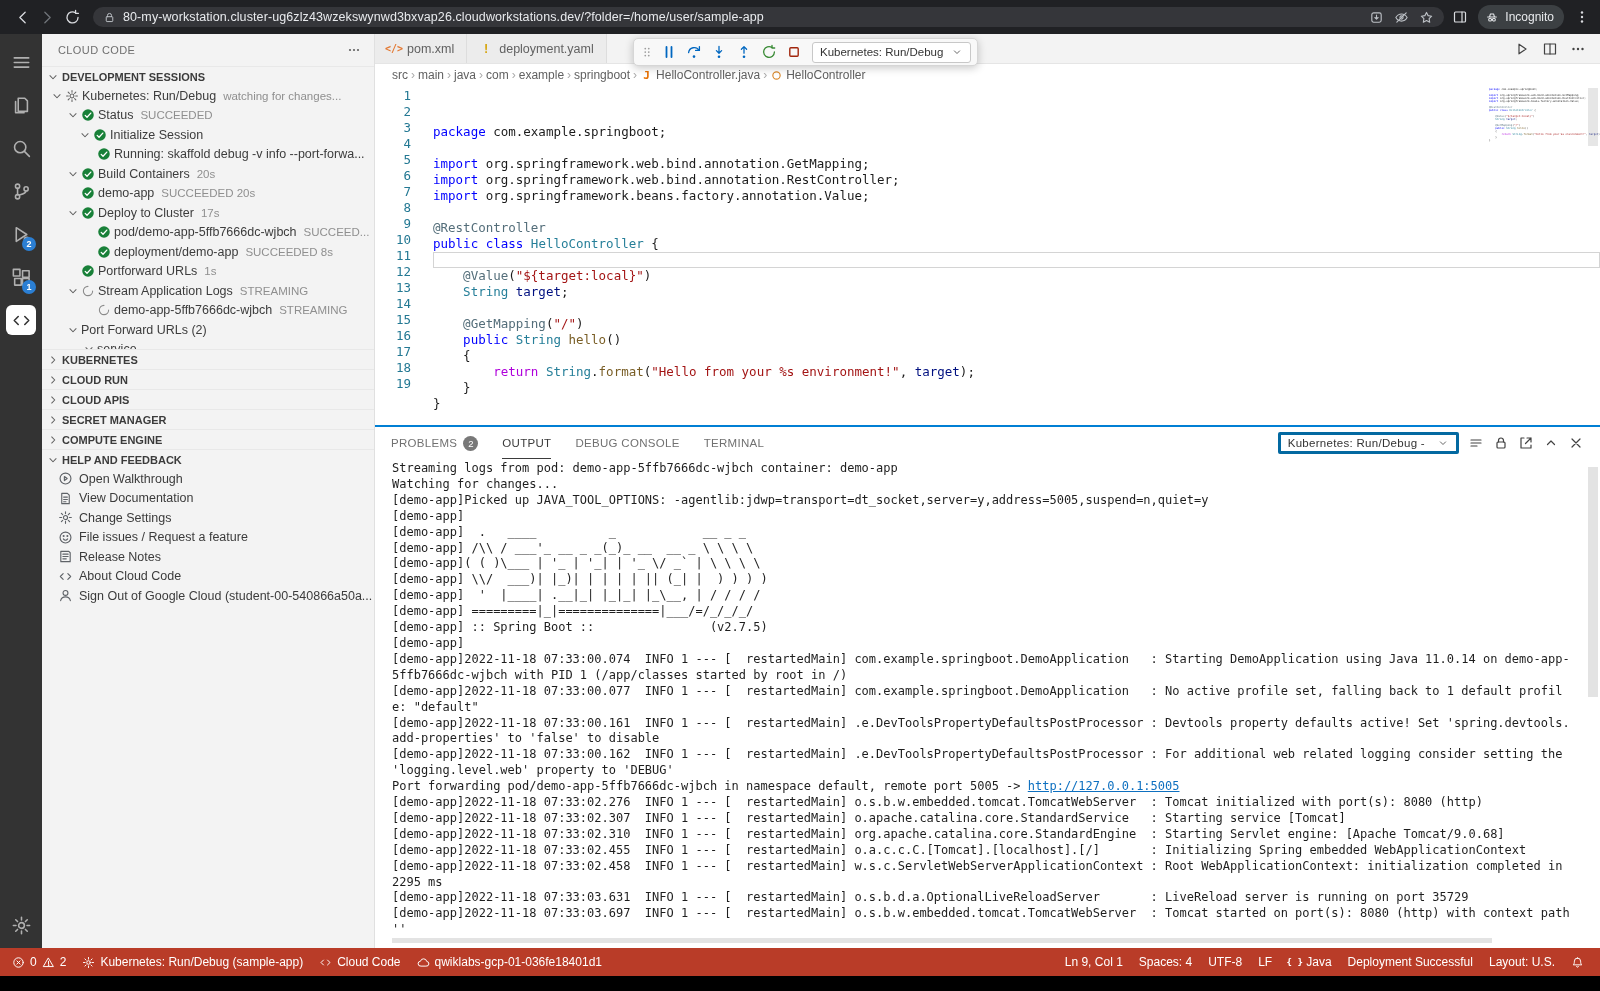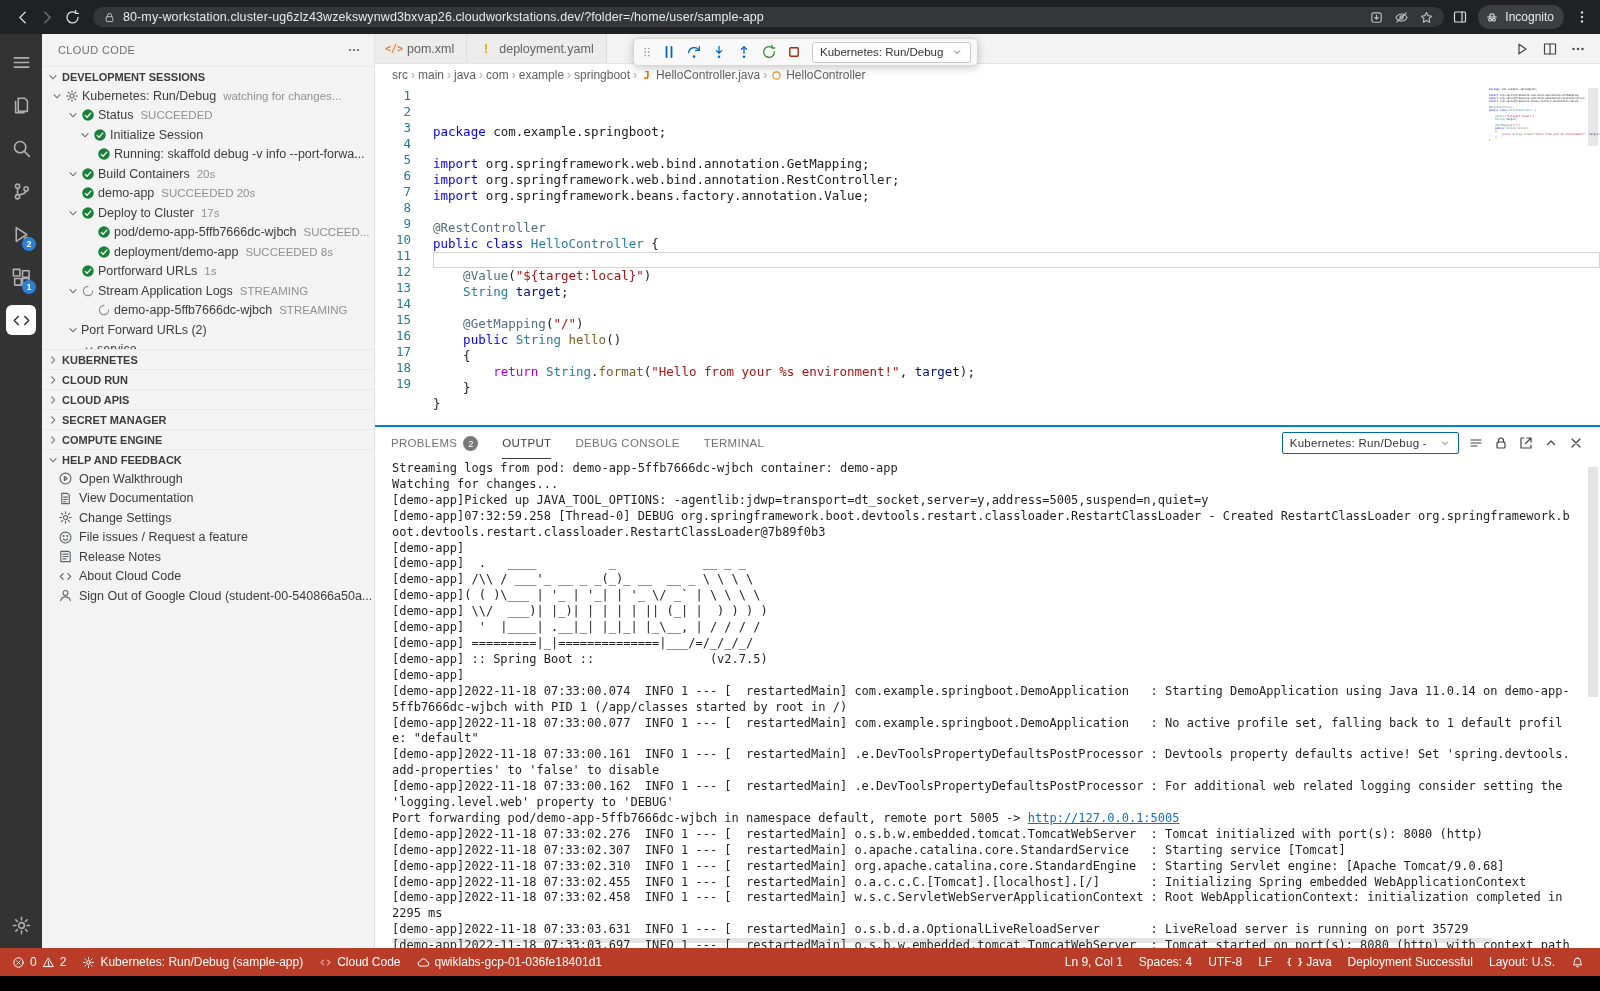--- a/index.html
+++ b/index.html
@@ -100,21 +100,21 @@
 
   
   .panel { height:523px; flex:none; border-top:2px solid #007fd4; display:flex; flex-direction:column; background:#fff; position:relative; }
   .panel-tabs { height:32px; flex:none; display:flex; align-items:stretch; padding:0 16px; gap:24px; font-size:11.5px;
     color:#717171; letter-spacing:.3px; }
   .ptab { display:flex; align-items:center; gap:6px; cursor:pointer; }
   .ptab.active { color:#3b3b3b; border-bottom:1px solid #3b3b3b; }
   .pbadge { background:#787878; color:#fff; border-radius:50%; min-width:15px; height:15px; font-size:9.5px;
     display:flex; align-items:center; justify-content:center; letter-spacing:0; }
   .panel-right { margin-left:auto; display:flex; align-items:center; gap:9px; color:#424242; }
-  .channel-select { border:1px solid #0369a1; border-radius:2px; height:22px; display:flex; align-items:center;
+  .channel-select { border:3px solid #0369a1; border-radius:2px; height:22px; display:flex; align-items:center;
     gap:12px; padding:0 7px; font-size:11.5px; background:#fff; color:#333; cursor:pointer; }
   .channel-select .icon { width:12px; height:12px; color:#555; }
   .output { flex:1; overflow:hidden; font-family:"DejaVu Sans Mono", monospace; font-size:12px; line-height:15.9px;
     padding:2px 24px 0 17px; color:#1e1e1e; }
   .log-line { white-space:pre-wrap; word-break:break-all; min-height:15.9px; }
   .log-link { color:#0e70c0; text-decoration:underline; cursor:pointer; }
   .panel-scroll-v { position:absolute; right:2px; top:40px; width:10px; height:230px; background:rgba(100,100,100,.18); }
   .panel-scroll-h { position:absolute; left:17px; bottom:5px; height:5px; width:1100px; background:rgba(100,100,100,.18); }
 
   
@@ -810,21 +810,20 @@
                 <svg viewBox="0 0 16 16" fill="none" stroke="currentColor" stroke-width="1.2" stroke-linecap="round" stroke-linejoin="round">
                   <path d="M4 4l8 8M12 4l-8 8"></path>
                 </svg>
               </span></span>
         </div>
       </div>
       <div class="output" id="log">
           <div class="log-line">Streaming logs from pod: demo-app-5ffb7666dc-wjbch container: demo-app</div>
           <div class="log-line">Watching for changes...</div>
           <div class="log-line">[demo-app]Picked up JAVA_TOOL_OPTIONS: -agentlib:jdwp=transport=dt_socket,server=y,address=5005,suspend=n,quiet=y</div>
-          <div class="log-line">[demo-app]07:32:59.258 [Thread-0] DEBUG org.springframework.boot.devtools.restart.classloader.RestartClassLoader - Created RestartClassLoader org.springframework.boot.devtools.restart.classloader.RestartClassLoader@7b89f0b3</div>
           <div class="log-line">[demo-app]</div>
           <div class="log-line">[demo-app]  .   ____          _            __ _ _</div>
           <div class="log-line">[demo-app] /\\ / ___'_ __ _ _(_)_ __  __ _ \ \ \ \</div>
           <div class="log-line">[demo-app]( ( )\___ | '_ | '_| | '_ \/ _` | \ \ \ \</div>
           <div class="log-line">[demo-app] \\/  ___)| |_)| | | | | || (_| |  ) ) ) )</div>
           <div class="log-line">[demo-app]  '  |____| .__|_| |_|_| |_\__, | / / / /</div>
           <div class="log-line">[demo-app] =========|_|==============|___/=/_/_/_/</div>
           <div class="log-line">[demo-app] :: Spring Boot ::                (v2.7.5)</div>
           <div class="log-line">[demo-app]</div>
           <div class="log-line">[demo-app]2022-11-18 07:33:00.074  INFO 1 --- [  restartedMain] com.example.springboot.DemoApplication   : Starting DemoApplication using Java 11.0.14 on demo-app-5ffb7666dc-wjbch with PID 1 (/app/classes started by root in /)</div>

